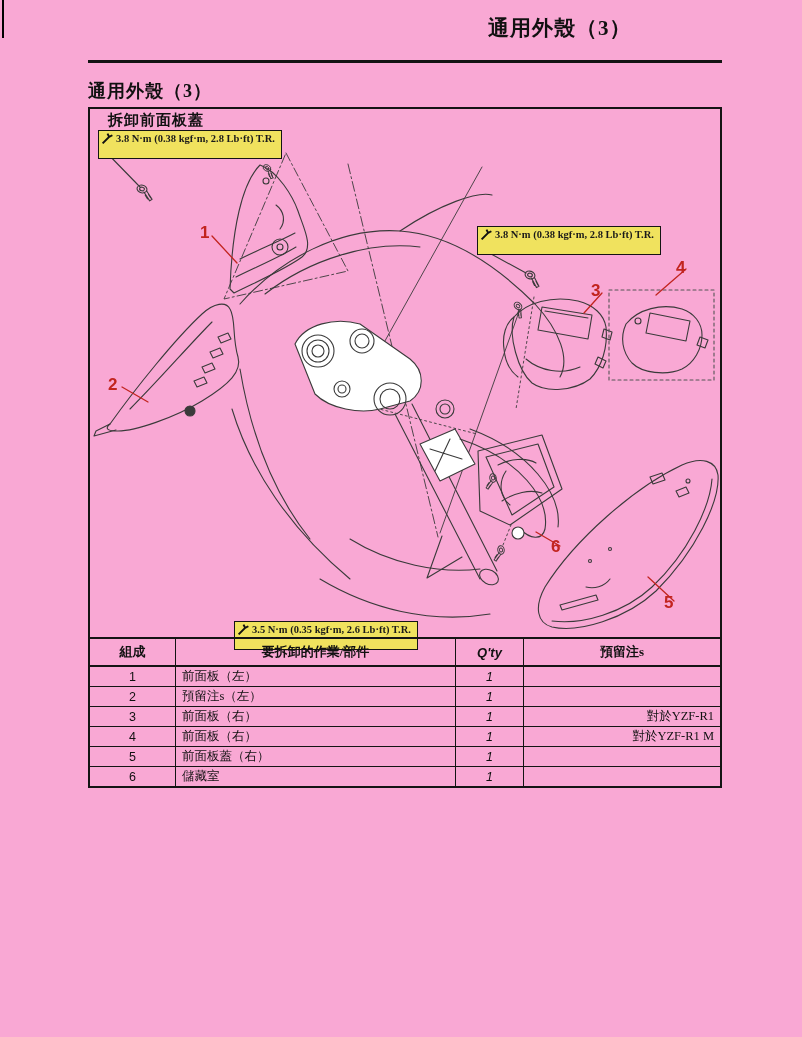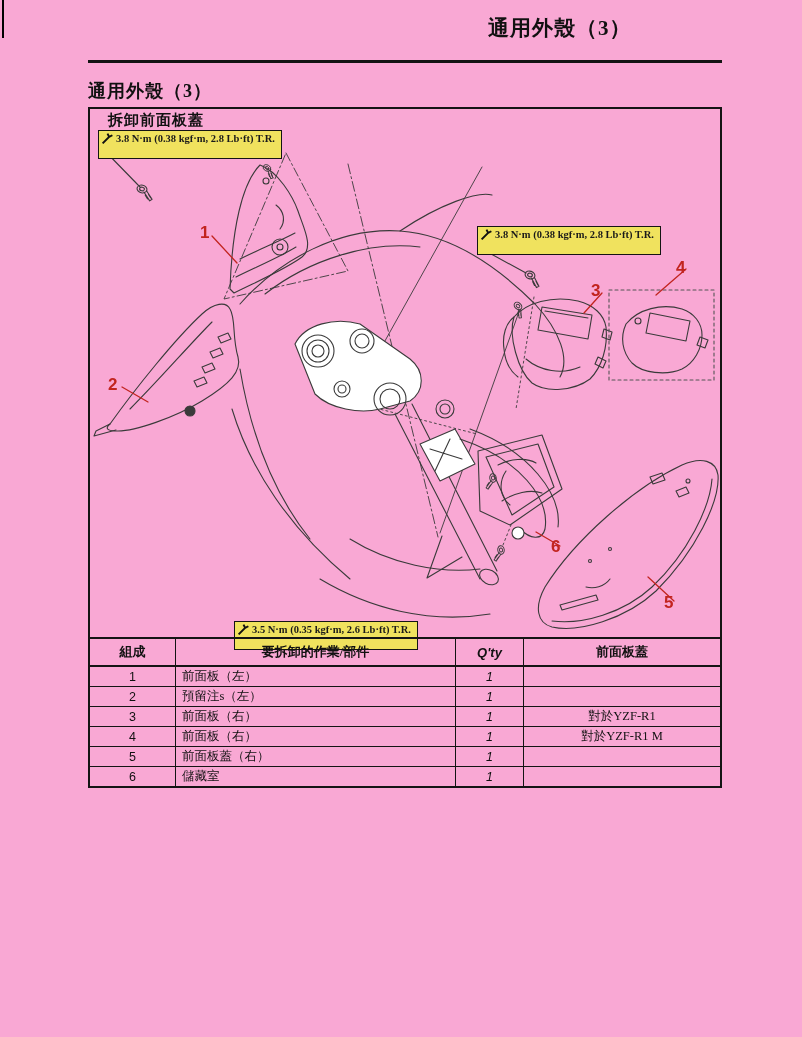--- a/index.html
+++ b/index.html
@@ -29,21 +29,21 @@
   table.parts{position:absolute;left:-2px;bottom:-2px;width:634px;height:147px;
        border-collapse:collapse;table-layout:fixed;
        font-size:12.5px;}
   table.parts th,table.parts td{border:1.5px solid #141414;padding:0 6px;overflow:hidden;white-space:nowrap;}
   table.parts th{font-weight:700;text-align:center;height:26px;font-size:13px;border-bottom:2px solid #141414;}
   table.parts td{height:19px;}
   table.parts{border:2px solid #141414;}
   .c-no{width:73px;text-align:center;font-family:"Liberation Sans","DejaVu Sans",sans-serif;}
   .c-part{width:267px;text-align:left;}
   .c-qty{width:55px;text-align:center;font-family:"Liberation Sans","DejaVu Sans",sans-serif;font-style:italic;}
-  .c-rem{text-align:center;}
+  .c-rem{text-align:right;}
   th.c-qty{font-family:"Liberation Sans","DejaVu Sans",sans-serif;}
   .page-number{position:absolute;left:0;top:999px;width:802px;text-align:center;
        font-size:16px;font-weight:700;font-family:"Liberation Sans","DejaVu Sans",sans-serif;}
 </style>
 </head>
 <body>
 
 <div class="page">
 
   <div class="scan-artifact"></div>
@@ -206,21 +206,21 @@
     <span class="pn pn4">4</span>
     <span class="pn pn5">5</span>
     <span class="pn pn6">6</span>
 
     <table class="parts">
       <thead>
         <tr>
           <th class="c-no">組成</th>
           <th class="c-part">要拆卸的作業/部件</th>
           <th class="c-qty">Q'ty</th>
-          <th class="c-rem">前面板蓋</th>
+          <th class="c-rem">預留注s</th>
         </tr>
       </thead>
       <tbody>
         <tr>
           <td class="c-no">1</td>
           <td class="c-part">前面板（左）</td>
           <td class="c-qty">1</td>
           <td class="c-rem"></td>
         </tr>
         <tr>

